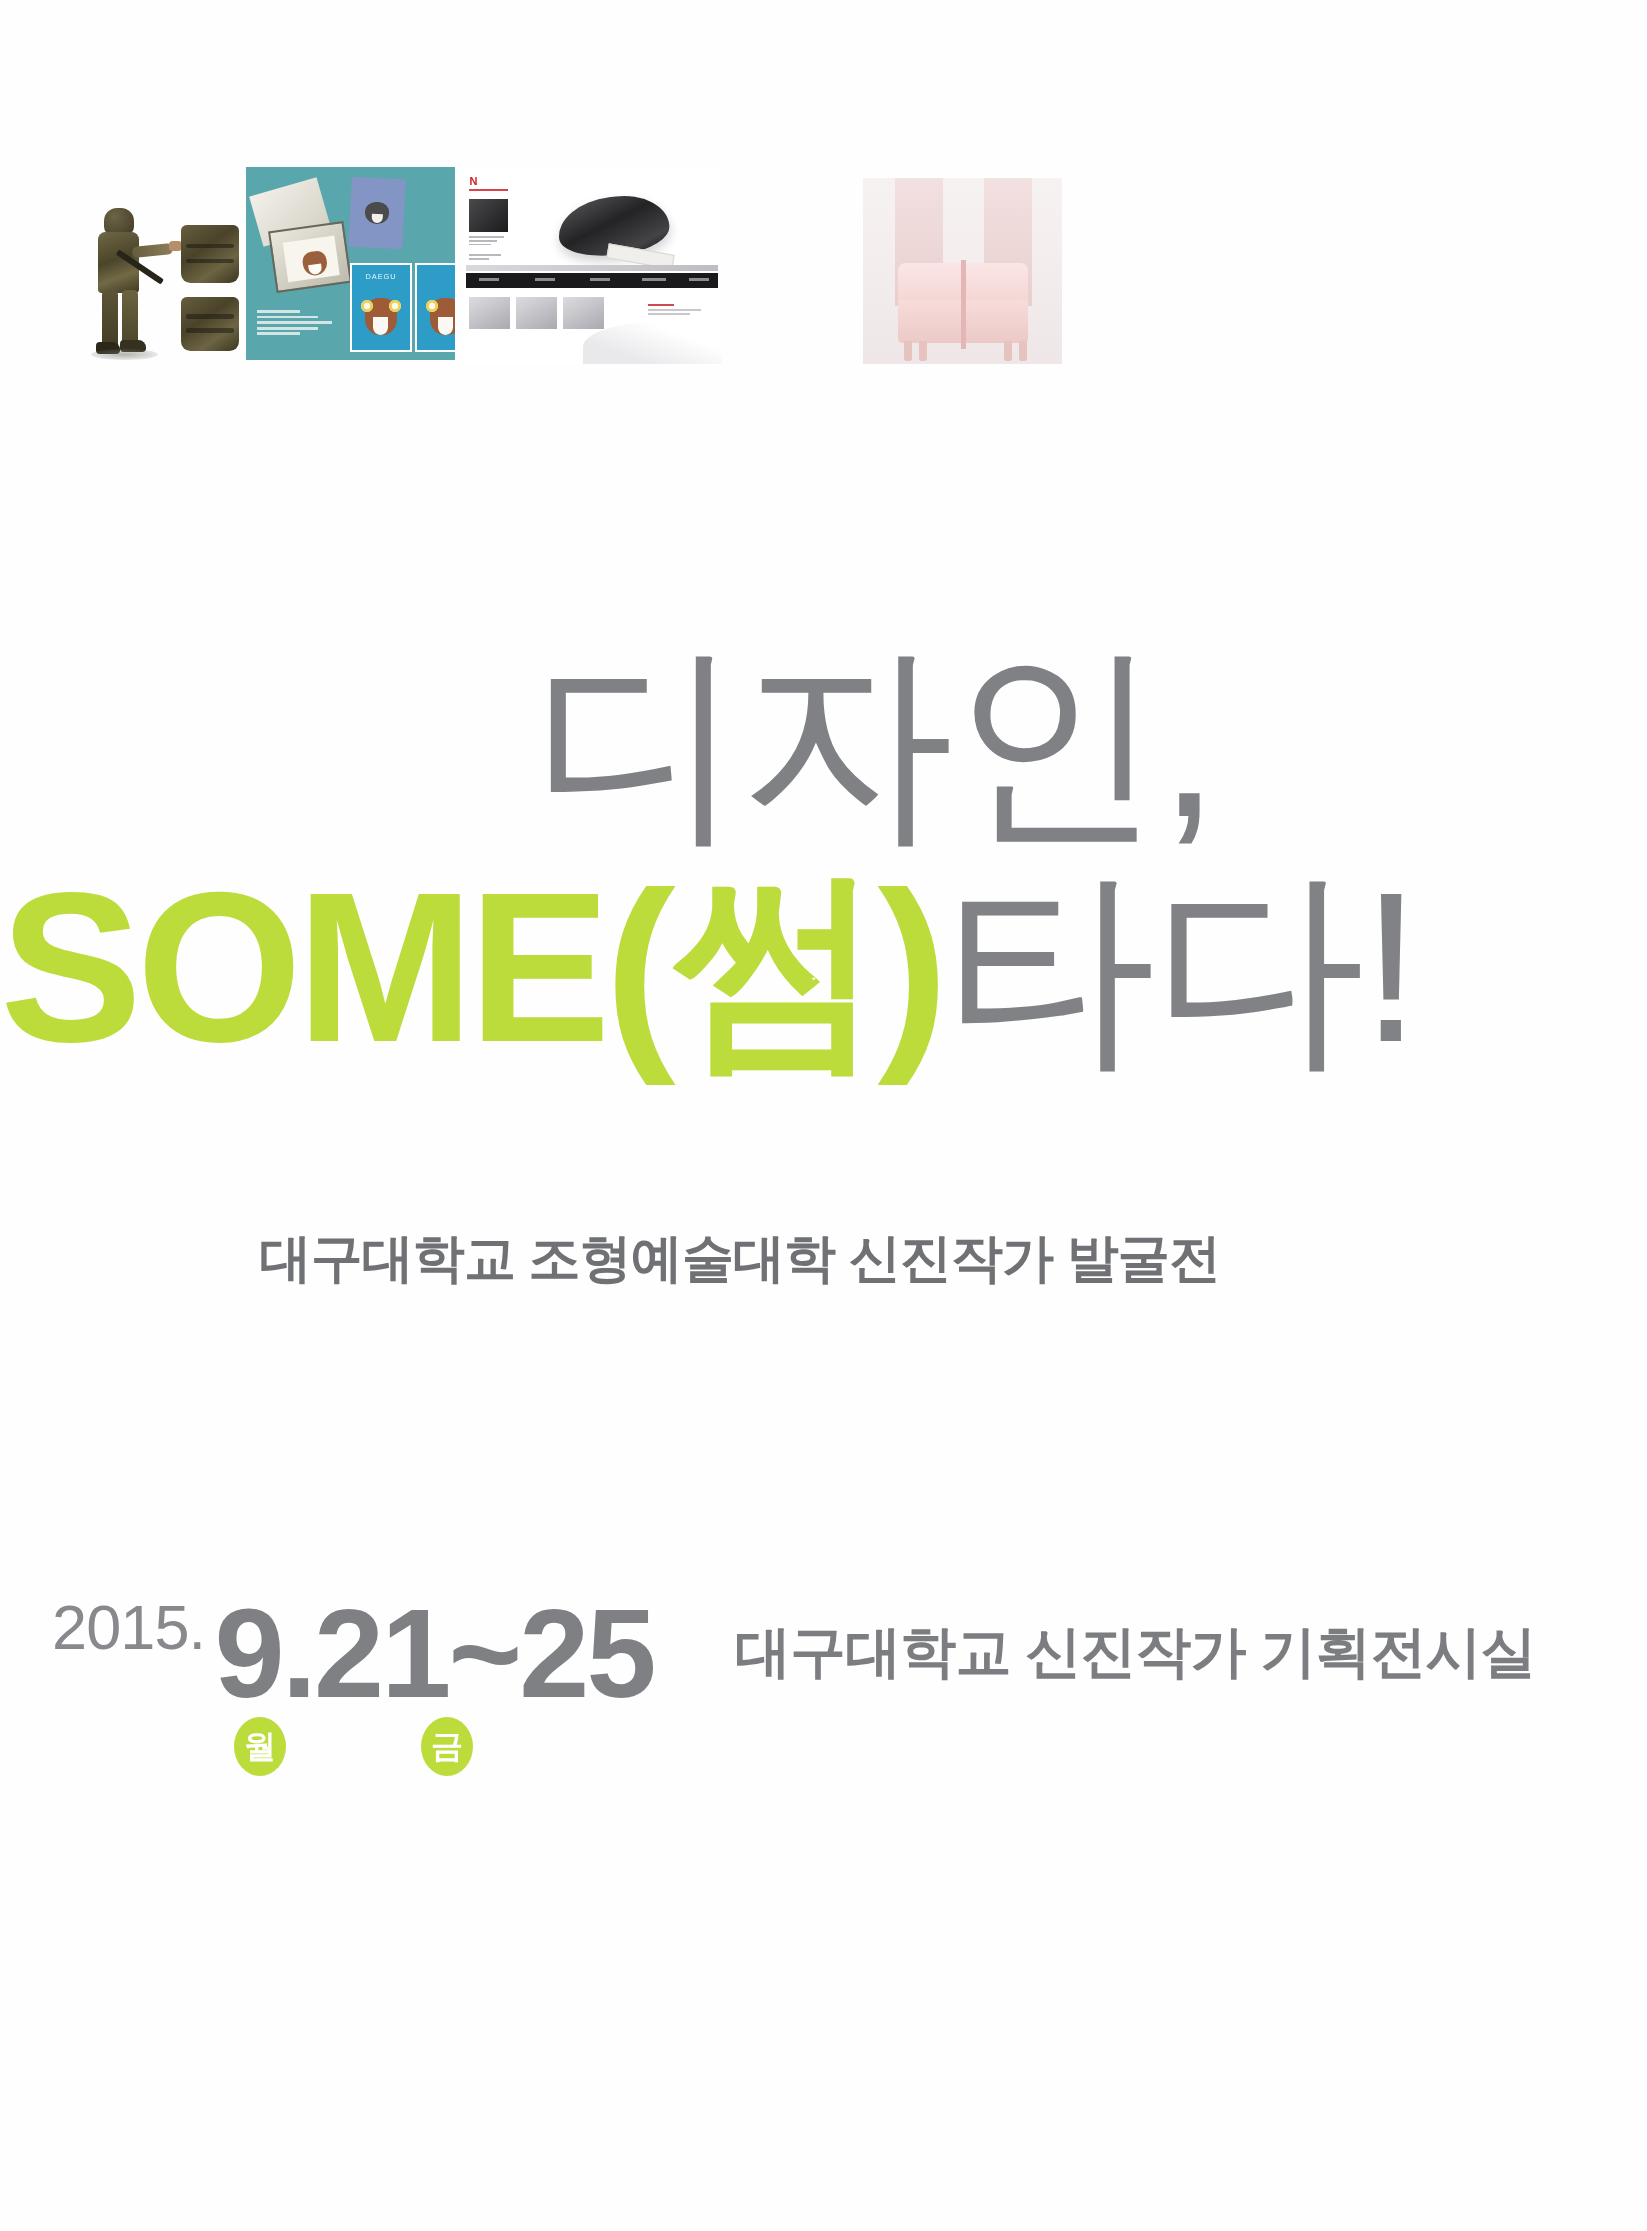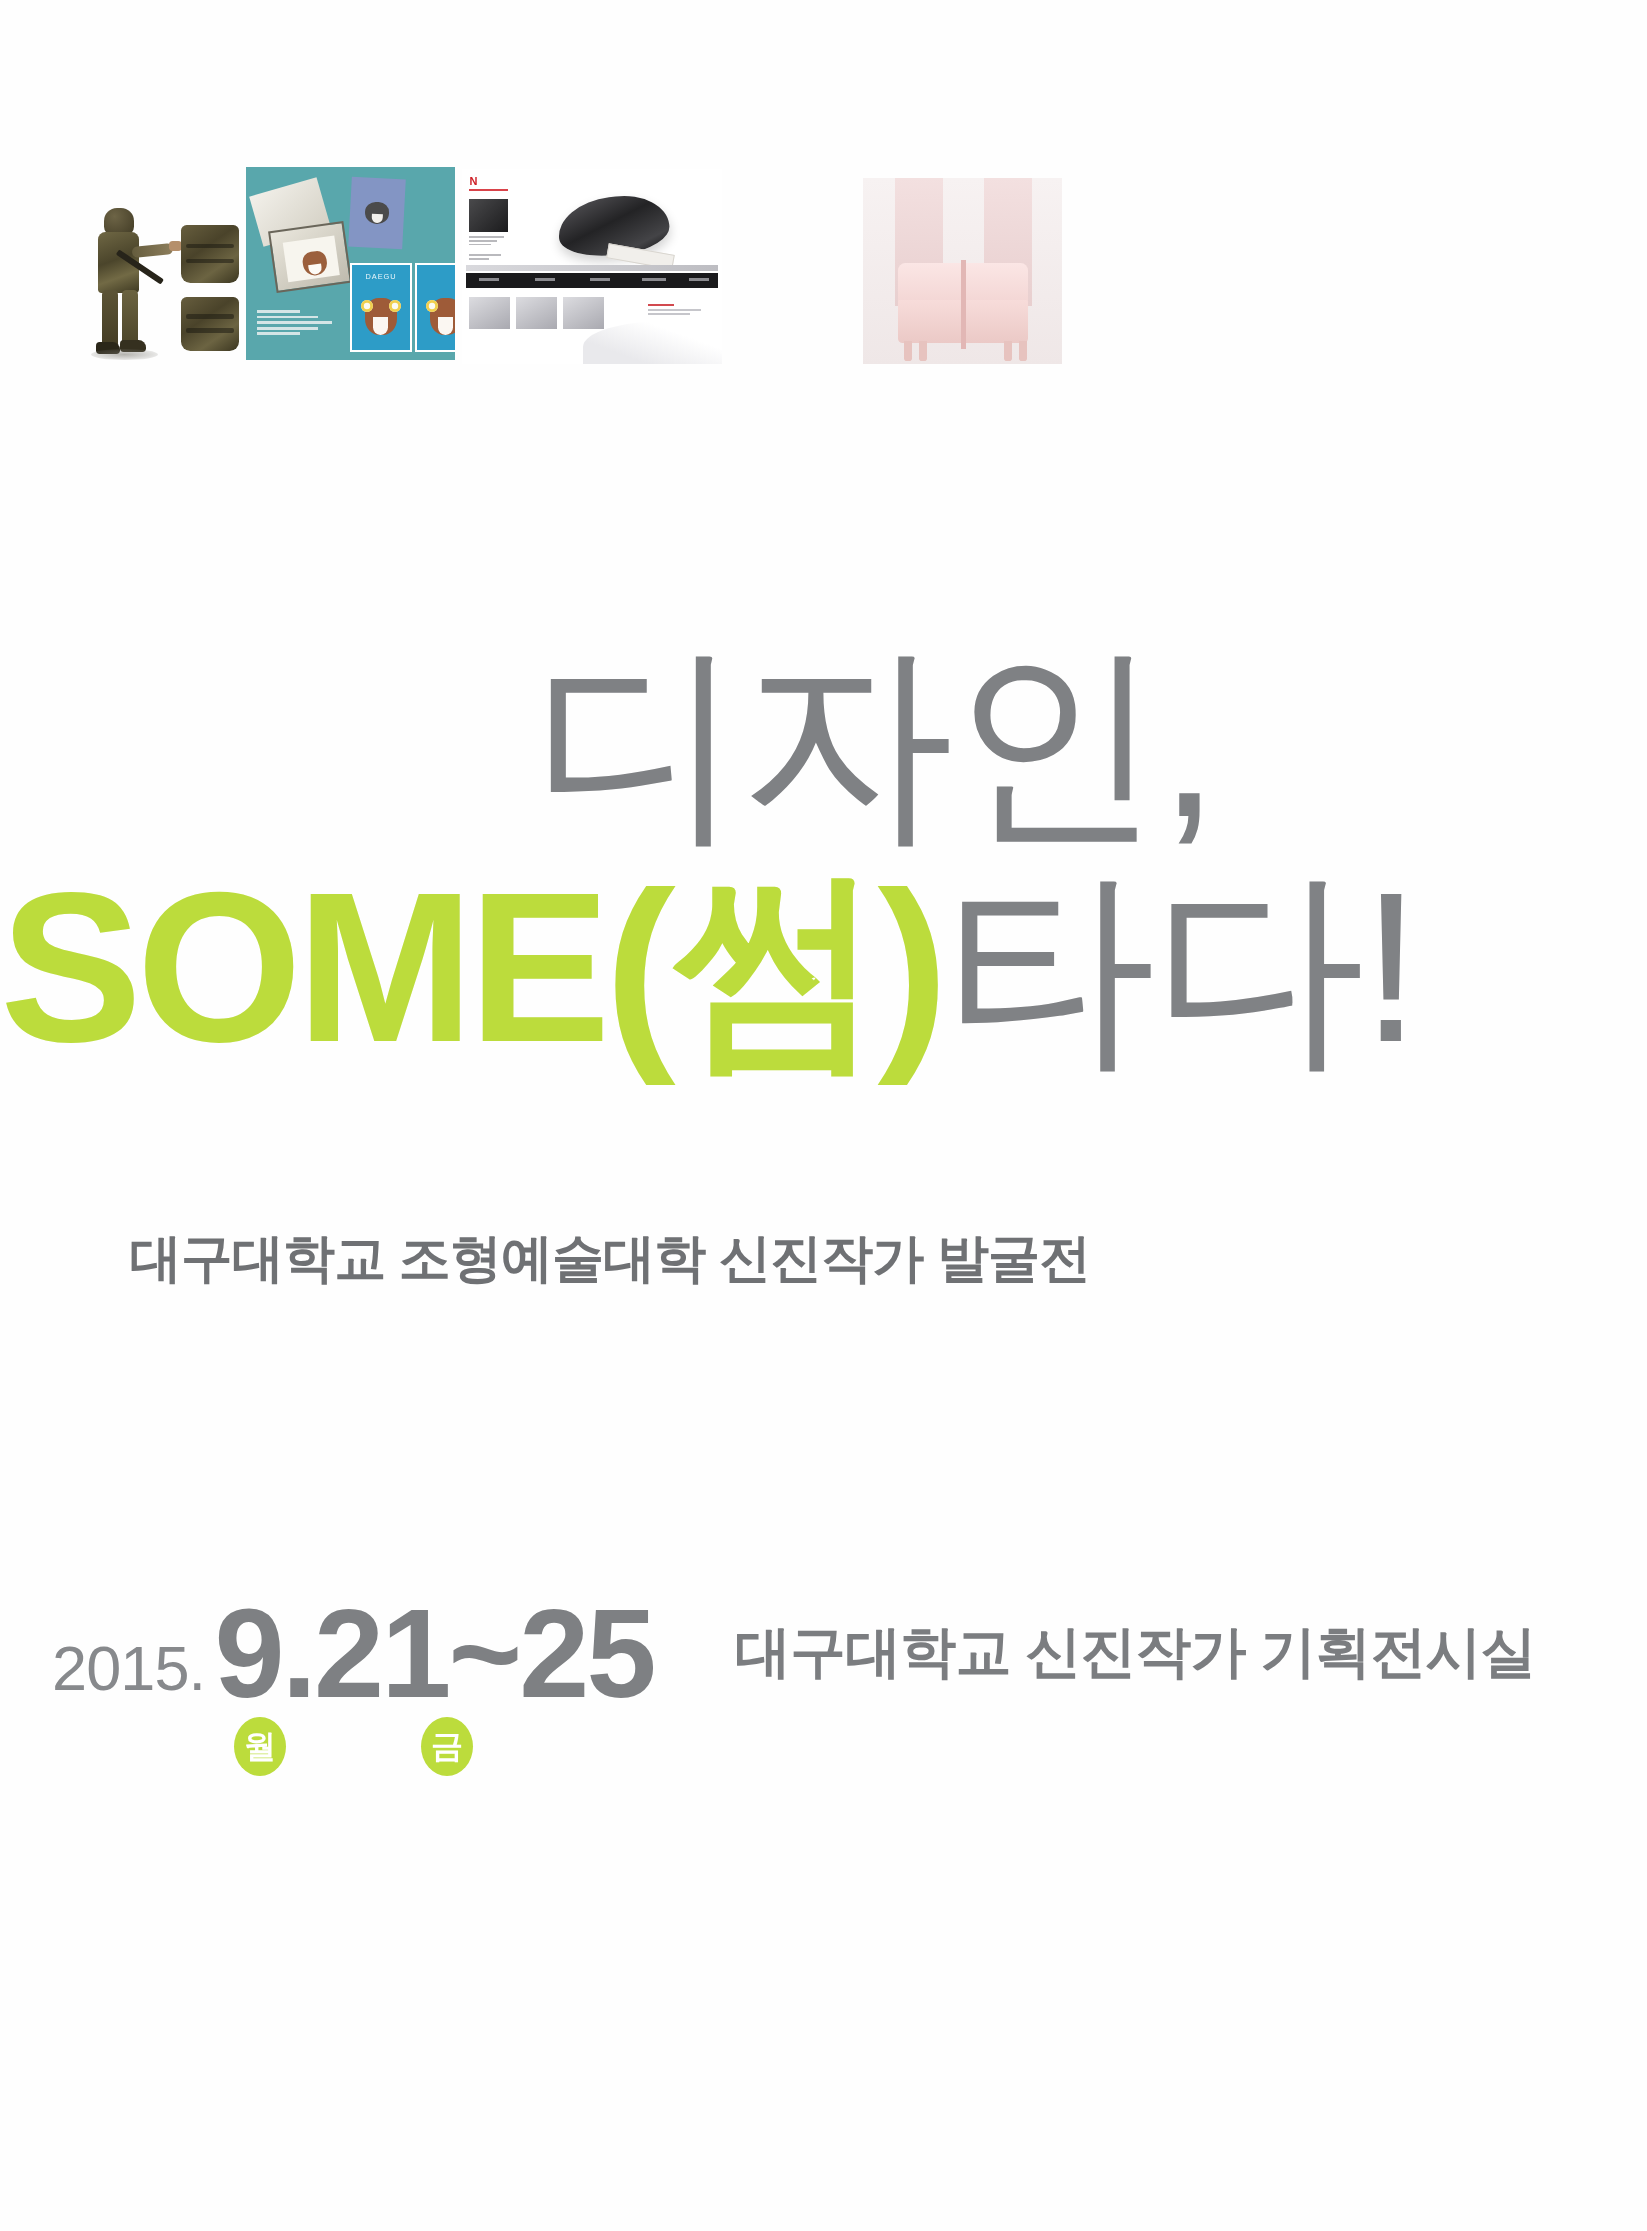--- a/index.html
+++ b/index.html
@@ -303,21 +303,21 @@
     letter-spacing: -5.6px;
     white-space: nowrap;
     margin-top: 15px;
   }
   .line2 .some { color: #bcdc3c; font-weight: 700; }
   .line2 .tail { color: #808285; font-weight: 400; letter-spacing: -3.7px; text-align: center; }
   .subtitle {
     position: absolute;
     left: 0; top: 1224px;
     width: 1326px;
-    text-align: center;
+    text-align: right;
     padding-right: 106px;
     box-sizing: border-box;
     font-size: 52px;
     font-weight: 700;
     color: #6f7174;
     letter-spacing: -0.9px;
     white-space: nowrap;
   }
 
   
@@ -326,21 +326,20 @@
     left: 52px;
     top: 1591px;
     width: 1558px;
     height: 213px;
   }
   .date-group {
     position: absolute;
     left: 0;
     top: 0;
     display: flex;
-    align-items: flex-end;
   }
   .year {
     font-size: 63px;
     color: #87898c;
     letter-spacing: -0.9px;
     padding-bottom: 13px;
     font-weight: 400;
   }
   .big-date {
     position: relative;

